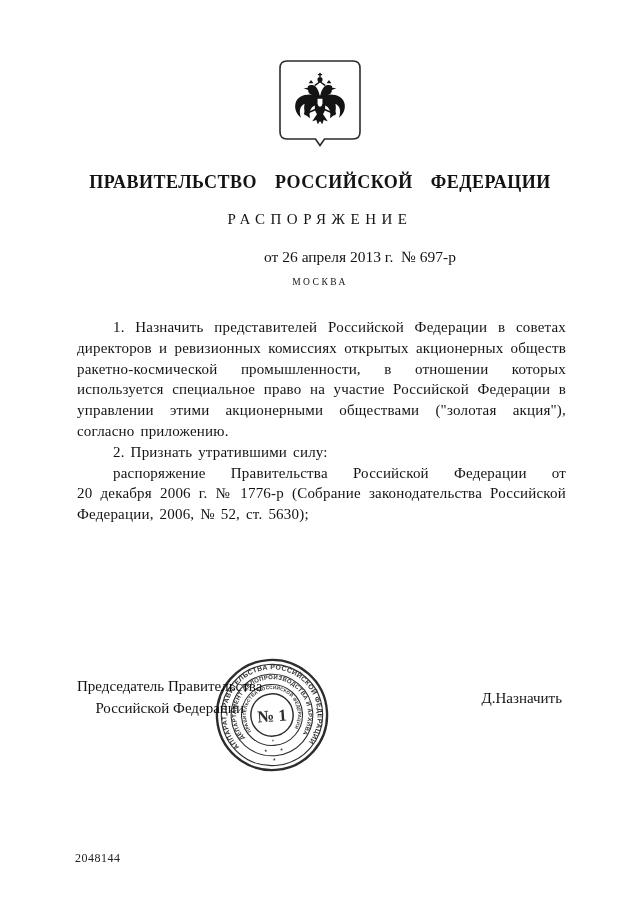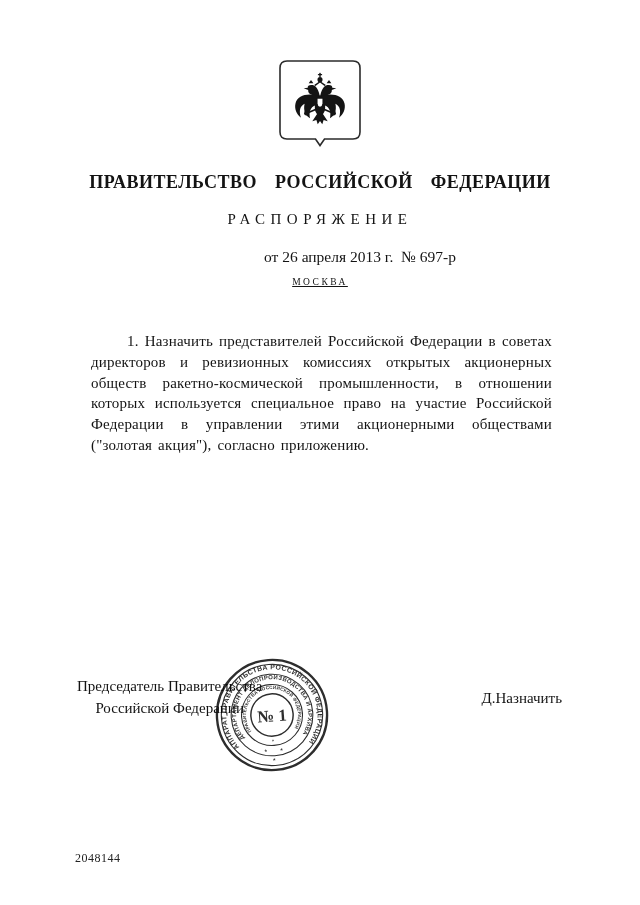--- a/index.html
+++ b/index.html
@@ -33,30 +33,29 @@
     text-align: center;
     font-size: 15.5px;
     transform: translateX(40px);
     white-space: nowrap;
   }
   .city {
     position: absolute; left: 0; right: 0; top: 277px;
     text-align: center;
     font-size: 9.5px; letter-spacing: 2.5px;
     white-space: nowrap;
-    text-decoration: underline;
   }
 
   .doc-body {
     position: absolute; left: 77px; top: 317px; width: 489px;
     font-size: 15px; line-height: 20.8px;
     text-align: justify;
     word-spacing: 2px; letter-spacing: 0.2px;
   }
-  .doc-body p { margin: 14px; text-indent: 36px; }
+  .doc-body p { margin: 0; text-indent: 36px; }
 
   .sig-title {
     position: absolute; left: 77px; top: 675px;
     font-size: 15px; line-height: 22px;
     text-align: center;
     white-space: nowrap;
   }
   .sig-name {
     position: absolute; right: 78px; top: 690px;
     font-size: 15px;
@@ -115,20 +114,22 @@
     </g>
   </svg>
 
   <div class="org-name">ПРАВИТЕЛЬСТВО РОССИЙСКОЙ ФЕДЕРАЦИИ</div>
   <div class="doc-type">РАСПОРЯЖЕНИЕ</div>
   <div class="date-line">от 26 апреля 2013 г. &nbsp;№ 697-р</div>
   <div class="city">МОСКВА</div>
 
   <div class="doc-body">
     <p>1.&nbsp;Назначить представителей Российской Федерации в советах директоров и ревизионных комиссиях открытых акционерных обществ ракетно-космической промышленности, в отношении которых используется специальное право на участие Российской Федерации в управлении этими акционерными обществами ("золотая акция"), согласно приложению.</p>
+    <p>2.&nbsp;Признать утратившими силу:</p>
+    <p>распоряжение Правительства Российской Федерации от 20&nbsp;декабря 2006&nbsp;г. №&nbsp;1776-р (Собрание законодательства Российской Федерации, 2006, №&nbsp;52, ст. 5630);</p>
   </div>
 
   <div class="sig-title">
     <div>Председатель Правительства</div>
     <div>Российской Федерации</div>
   </div>
   <div class="sig-name">Д.Назначить</div>
 
   <svg class="stamp" viewBox="0 0 120 120">
     <defs>

